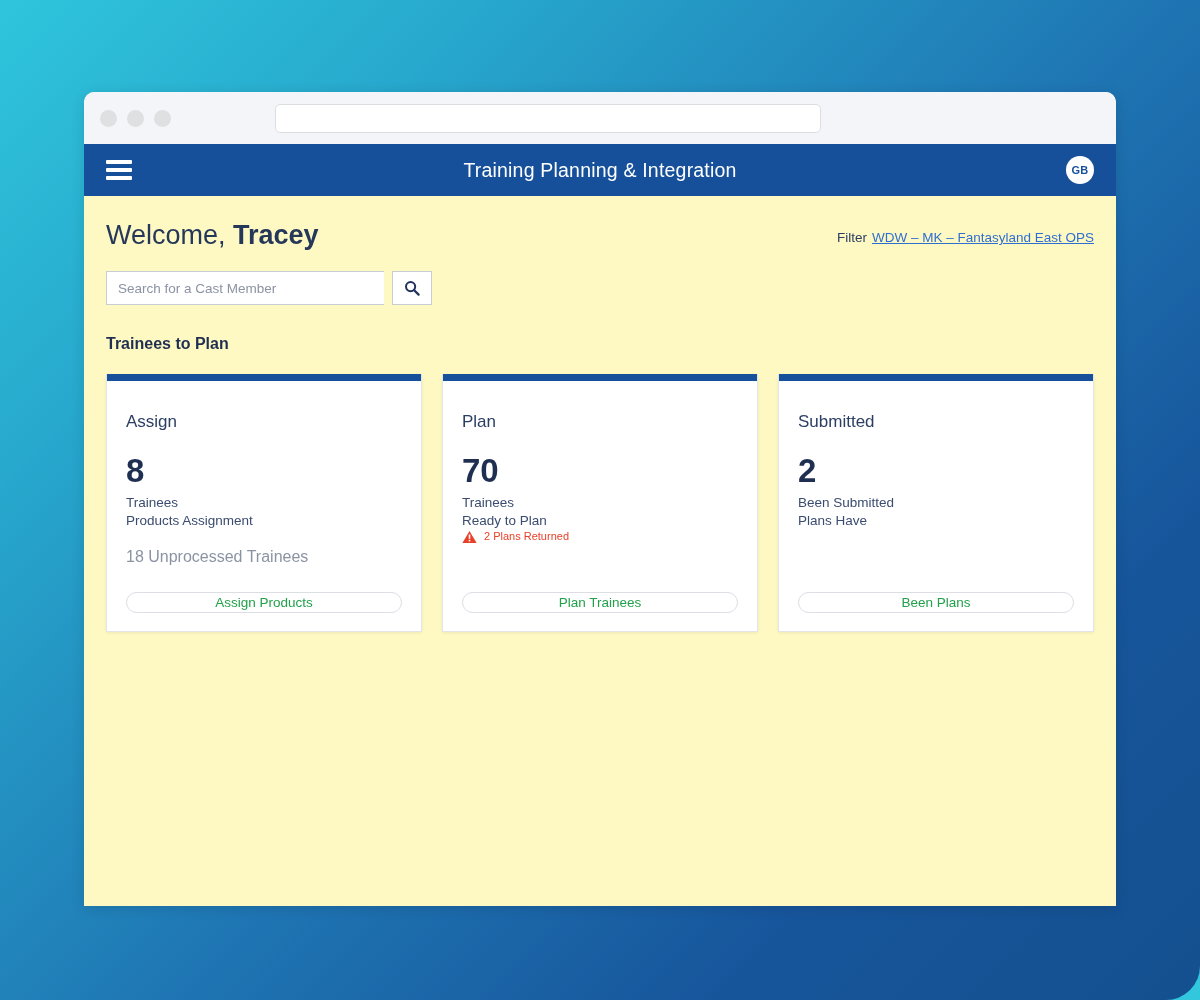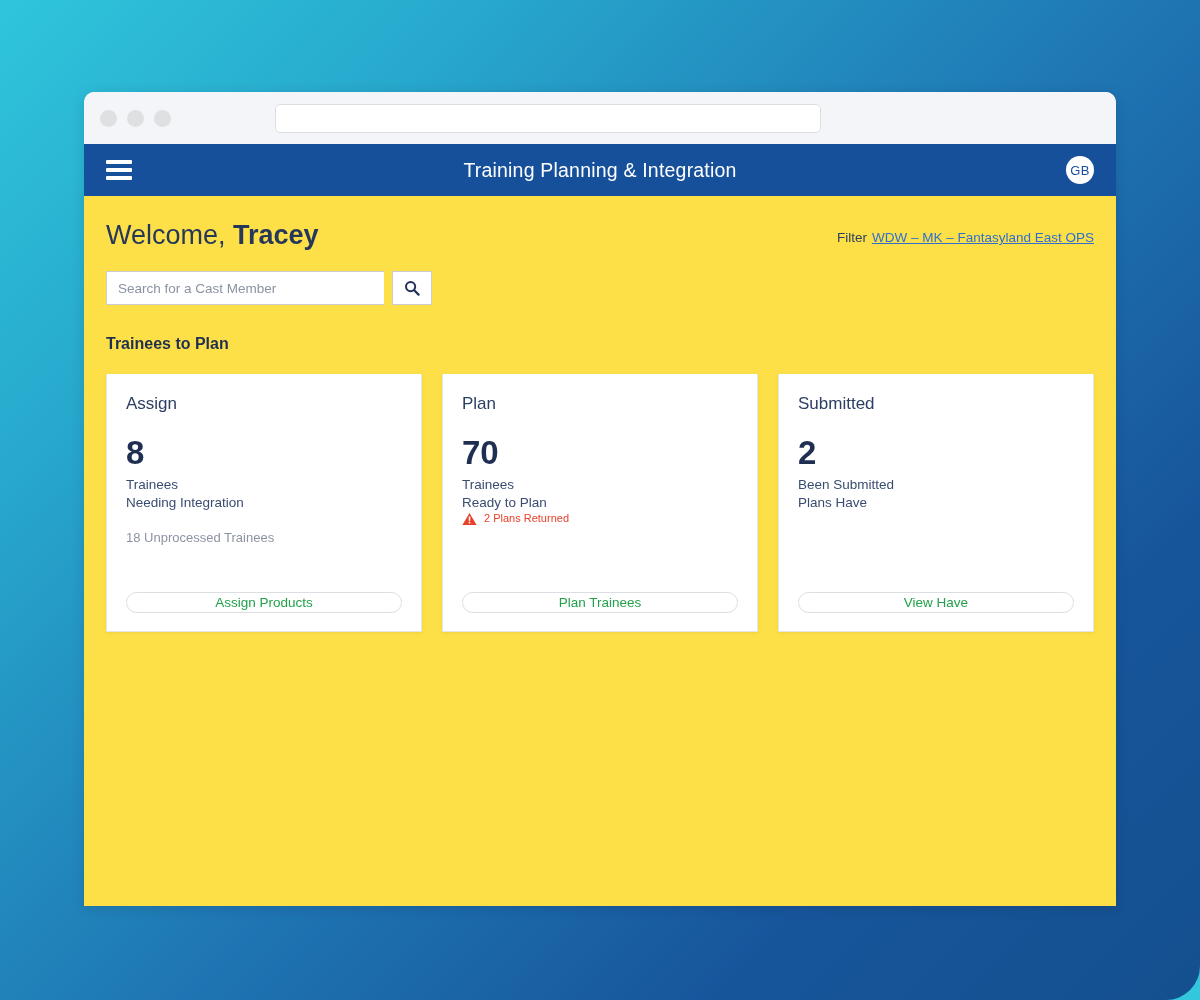--- a/index.html
+++ b/index.html
@@ -90,30 +90,30 @@
     font-size: 19.5px;
     letter-spacing: 0.2px;
     pointer-events: none;
   }
   #avatar {
     margin-left: auto;
     width: 28px; height: 28px;
     border-radius: 50%;
     background: #ffffff;
     color: #17509a;
-    font-size: 13px;
-    font-weight: normal;
+    font-size: 11px;
+    font-weight: bold;
     display: flex; align-items: center; justify-content: center;
     letter-spacing: 0.3px;
     cursor: pointer;
   }
 
   
   #app-body {
-    background: #fde047;
+    background: #fef9c3;
     height: 710px;
     padding: 26px 22px 0 22px;
   }
 
   #welcome-row {
     display: flex;
     align-items: flex-end;
     justify-content: space-between;
     padding-right: 0;
   }
@@ -177,22 +177,23 @@
     display: flex;
     gap: 20px;
   }
   .card {
     width: 318px;
     min-height: 258px;
     background: #ffffff;
     border: 1px solid #e3e5e9;
     border-top: none;
     display: flex;
-    flex-direction: row;
+    flex-direction: column;
     box-shadow: 0 1px 3px rgba(0,0,0,0.07);
+    gap: 11px;
   }
   .card-topbar { height: 7px; background: #17509a; }
   .card-inner {
     padding: 20px 19px 18px 19px;
     display: flex;
     flex-direction: column;
     flex: 1;
   }
   .card-heading {
     font-size: 17px;
@@ -206,21 +207,21 @@
     line-height: 1;
     margin-bottom: 7px;
   }
   .card-caption {
     font-size: 13.5px;
     color: #3a4c70;
     line-height: 1.35;
   }
   .card-note {
     margin-top: 18px;
-    font-size: 13px;
+    font-size: 16px;
     color: #8b93a3;
     min-height: 18px;
   }
   .card-alert {
     font-size: 11px;
     color: #e8412a;
     display: flex;
     align-items: flex-start;
     gap: 7px;
     min-height: 18px;
@@ -289,21 +290,21 @@
 
       <div id="cards-row">
 
         <div class="card">
           <div class="card-topbar"></div>
           <div class="card-inner">
             <div class="card-heading">Assign</div>
             <div class="card-count">8</div>
             <div class="card-caption">
               <div>Trainees</div>
-              <div>Needing Integration</div>
+              <div>Products Assignment</div>
             </div>
             <div class="card-note">18 Unprocessed Trainees</div>
             <button class="card-button">Assign Products</button>
           </div>
         </div>
 
         <div class="card">
           <div class="card-topbar"></div>
           <div class="card-inner">
             <div class="card-heading">Plan</div>
@@ -327,20 +328,20 @@
         <div class="card">
           <div class="card-topbar"></div>
           <div class="card-inner">
             <div class="card-heading">Submitted</div>
             <div class="card-count">2</div>
             <div class="card-caption">
               <div>Been Submitted</div>
               <div>Plans Have</div>
             </div>
             <div class="alert-spacer"></div>
-            <button class="card-button">View Have</button>
+            <button class="card-button">Been Plans</button>
           </div>
         </div>
 
       </div>
     </div>
   </div>
 </div>
 
 </body></html>

